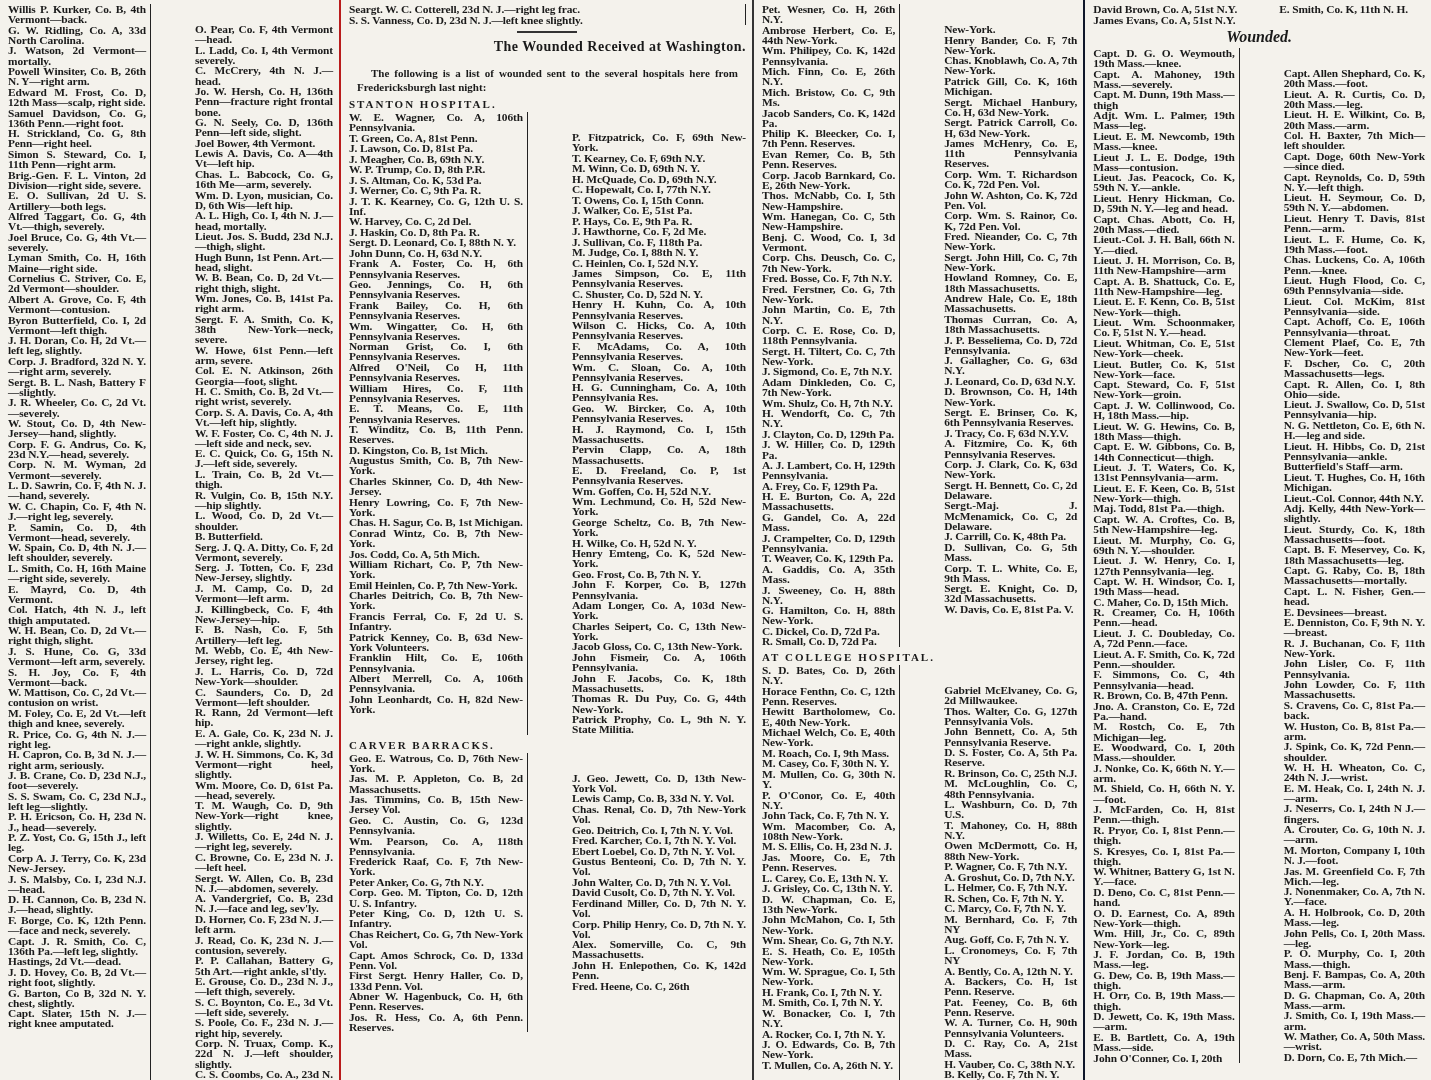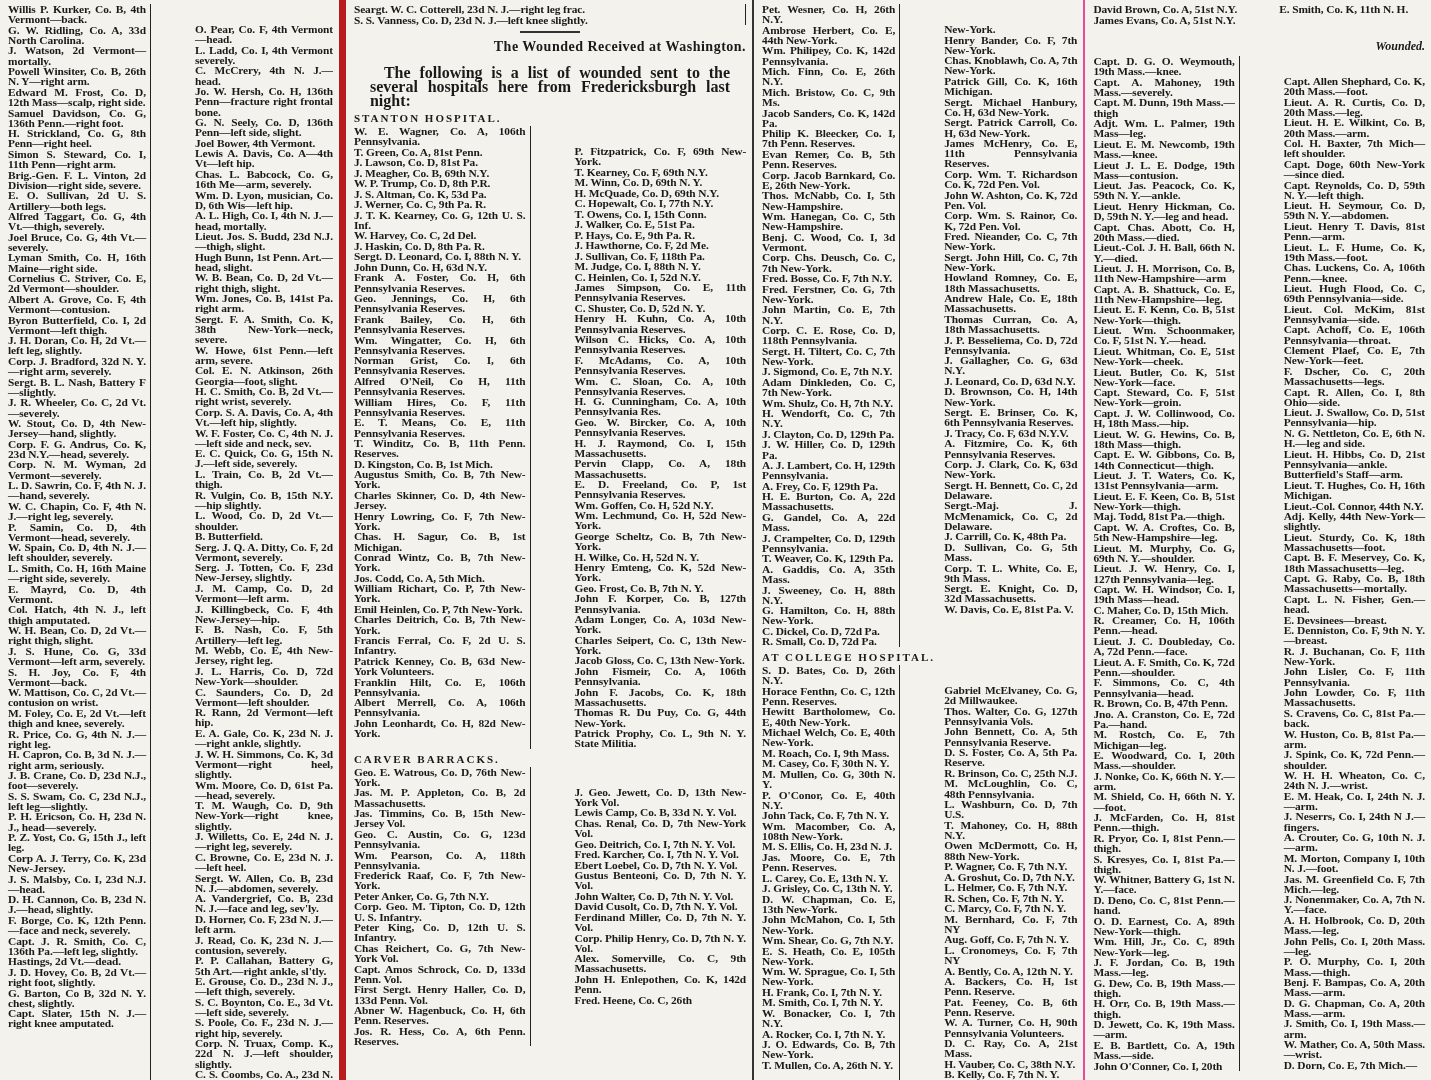--- a/index.html
+++ b/index.html
@@ -1,32 +1,32 @@
 <!DOCTYPE html>
 <html><head>
 <meta charset="utf-8">
 <style>
   html, body { margin:0; padding:0; }
   body { width:1431px; height:1080px; overflow:hidden; background:#f4f2ec; color:#1a1a1a;
          font-family:"Liberation Serif","DejaVu Serif",serif; }
   .page { position:relative; width:1431px; height:1080px; display:flex; }
   .col { position:relative; box-sizing:border-box; height:1080px; overflow:hidden; padding:4px 6px 0 8px; }
   .col1 { width:352px; }
-  .col2 { width:429px; border-left:7px solid #b91c1c; }
+  .col2 { width:429px; border-left:2px solid #b91c1c; }
   .col3 { width:344px; border-left:2px solid #333; }
-  .col4 { width:361px; border-left:2px solid #ec4899; }
+  .col4 { width:361px; border-left:2px solid #0f172a; }
   .pair { display:flex;gap:40px; }
   .sub { flex:1; box-sizing:border-box; }
   .sub.left { padding-right:4px; border-right:1px solid #222; }
   .sub.right { padding-left:4px;margin-top:20px; }
   .entry { font-size:11.4px; line-height:10.2px; margin-bottom:0.3px; text-align:justify; font-weight:bold; letter-spacing:-0.1px; }
   .heading { text-align:right; font-weight:bold; font-size:14px; margin:4px 0 11px; letter-spacing:0.5px; }
   .subhead { text-align:left; font-size:11px; letter-spacing:2px; margin:4px 0 2px; font-weight:bold; }
-  .ital { text-align:right; font-style:italic; font-weight:bold; font-size:12px; margin:14px 0 2px; }
-  .para { font-size:16px; line-height:14px; text-align:justify; text-indent:14px; margin:2px 16px; font-weight:bold; }
+  .ital { text-align:center; font-style:italic; font-weight:bold; font-size:16px; margin:3px 0 2px; }
+  .para { font-size:11px; line-height:14px; text-align:justify; text-indent:14px; margin:2px 8px; font-weight:bold; }
   .rule { width:60px; height:2px; background:#333; margin:6px auto; }
 </style>
 </head>
 <body>
 
 <div class="page">
   <div class="col col1">
     <div class="pair">
       <div class="sub left">
           <div class="entry">Willis P. Kurker, Co. B, 4th Vermont—back.</div>

